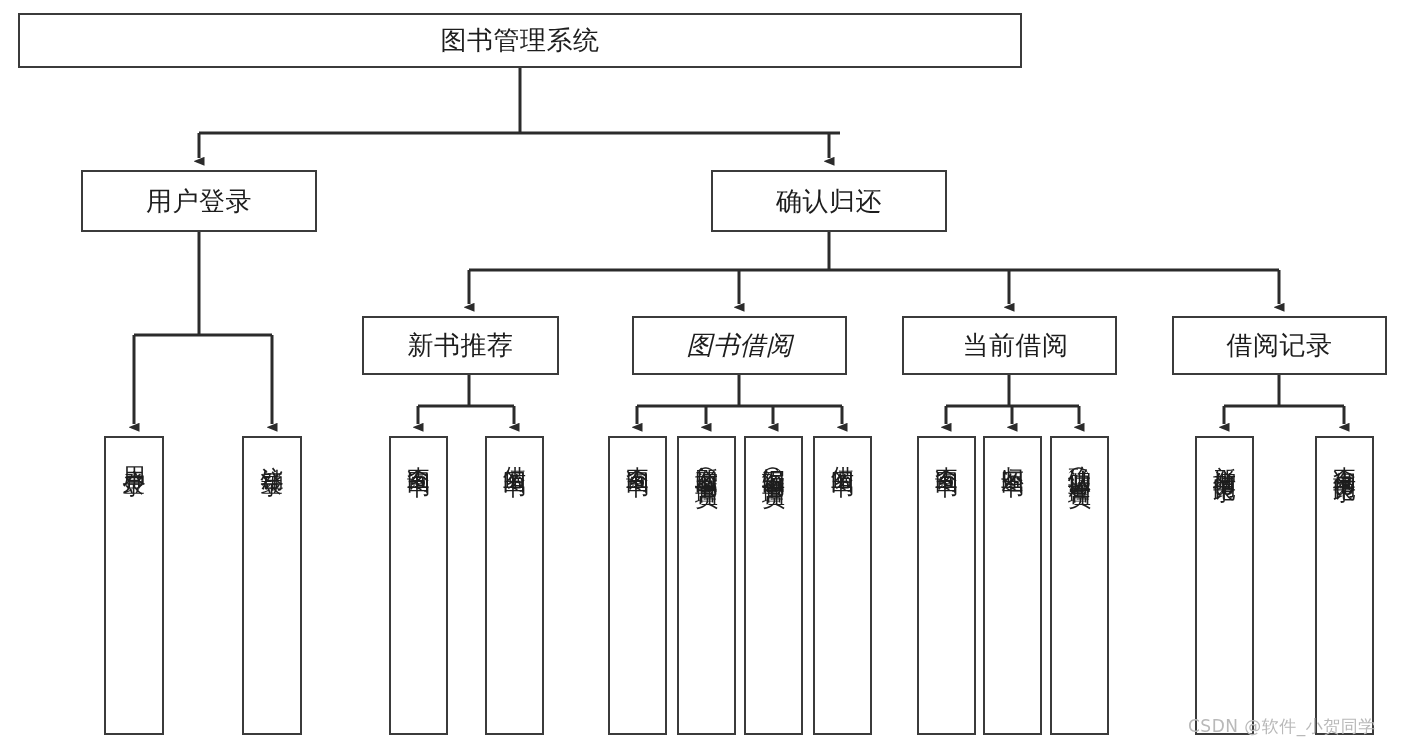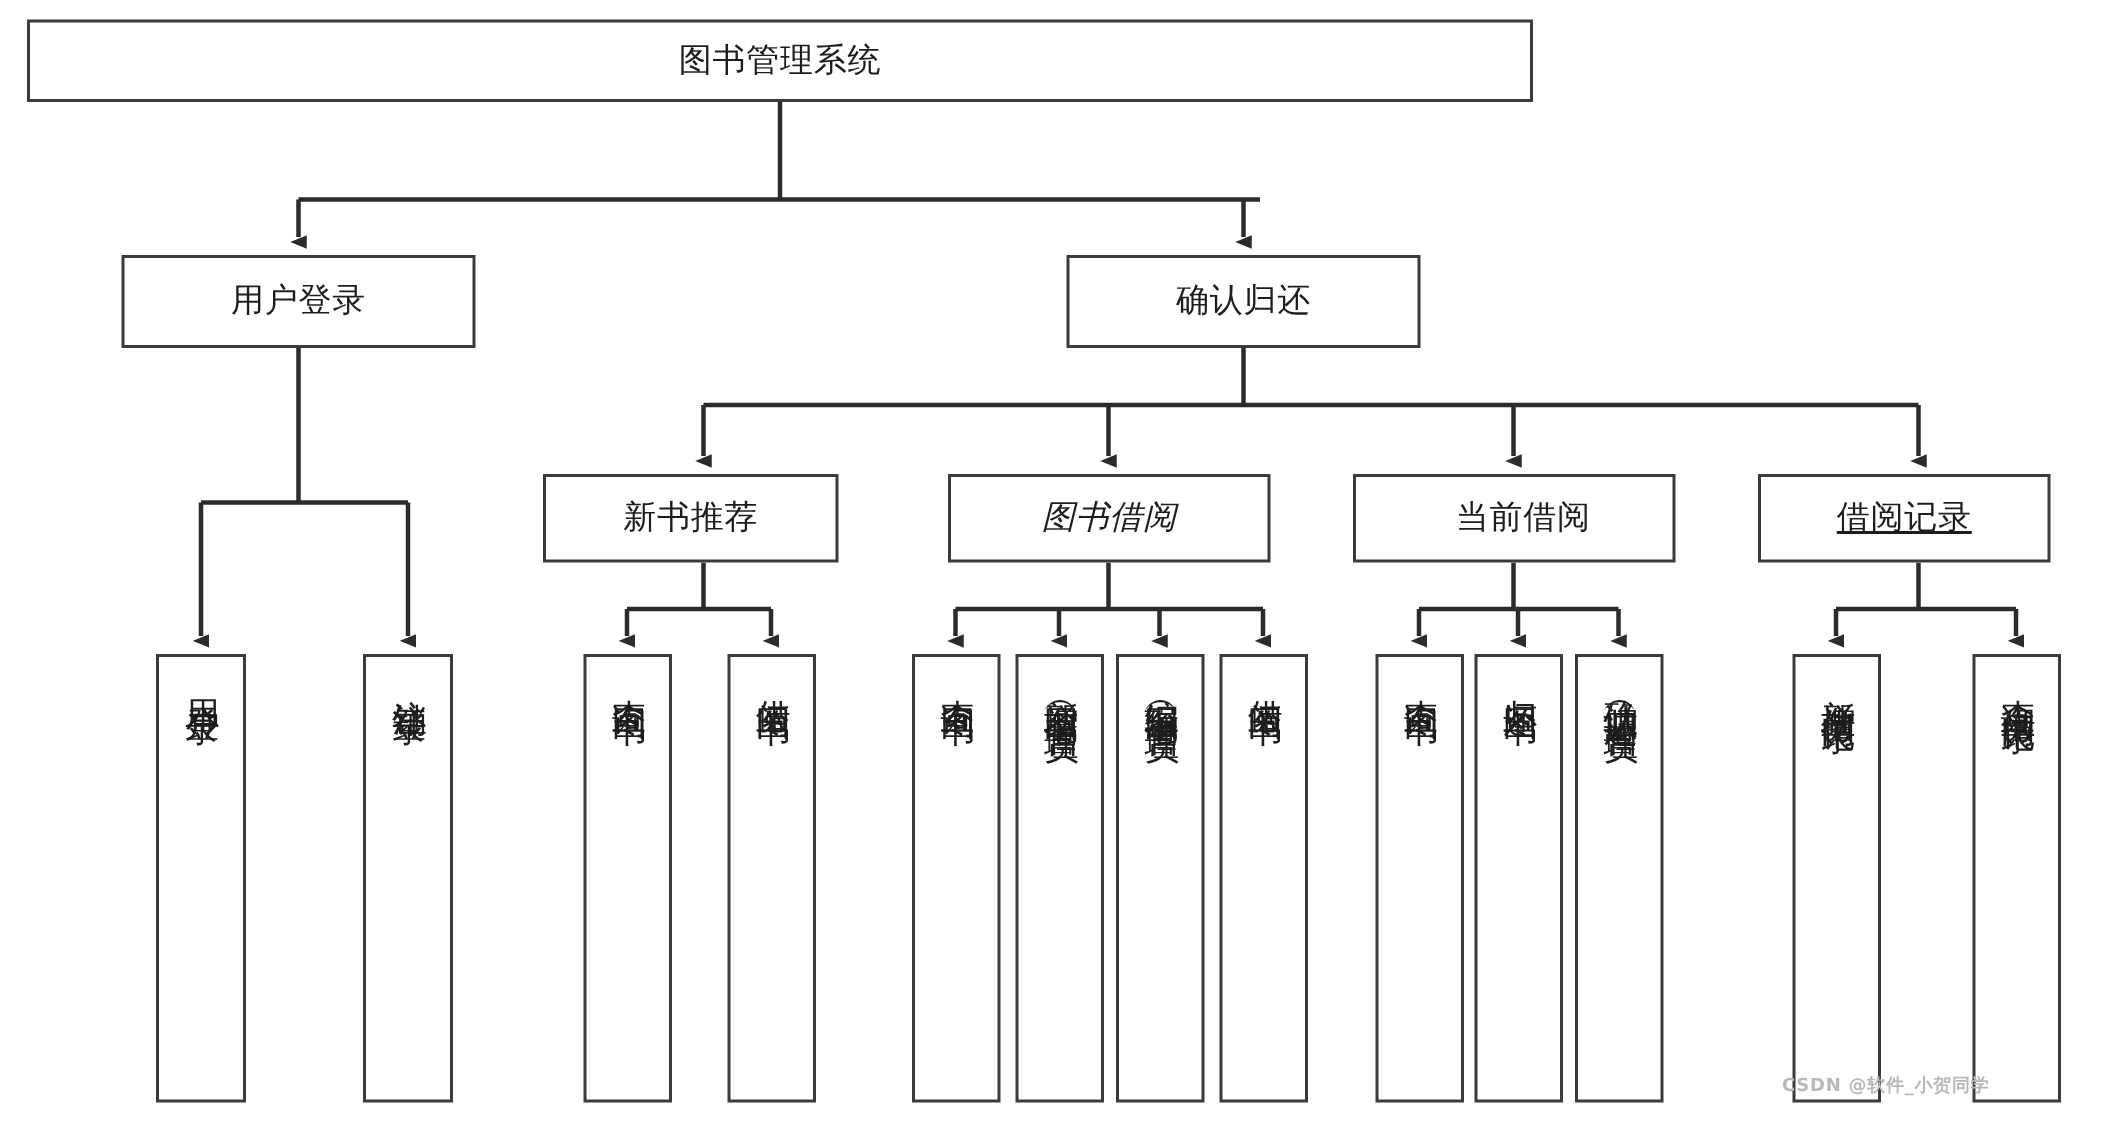--- a/index.html
+++ b/index.html
@@ -35,43 +35,42 @@
     justify-content: center;
     color: #1d1d1d;
   }
   .node .label {
     display: block;
     text-align: center;
     line-height: 1.08;
     letter-spacing: 0.5px;
   }
   .node.horiz .label {
-    font-size: 22px;
+    font-size: 26px;
     white-space: nowrap;
   }
   .node.vert {
     align-items: flex-start;
     padding-top: 10px;
   }
   .node.vert .label {
     writing-mode: vertical-rl;
     text-orientation: upright;
     font-size: 23px;
     line-height: 1.0;
     letter-spacing: 3px;
   }
   #watermark {
     position: absolute;
     left: 1188px;
     top: 715px;
-    font-size: 12px;
+    font-size: 17px;
     color: #b9b9b9;
     white-space: nowrap;
     letter-spacing: 0.5px;
-    font-weight: bold;
   }
 </style>
 </head>
 <body>
 
 <div id="stage">
 
   <svg id="wires" viewBox="0 0 1405 747" xmlns="http://www.w3.org/2000/svg">
     <defs>
       <marker id="arrow" markerWidth="9" markerHeight="11" refX="1.2" refY="5.5" orient="auto" markerUnits="userSpaceOnUse">
@@ -135,21 +134,21 @@
 
   <div class="node horiz" style="left:362px;top:316px;width:197px;height:59px;">
     <span class="label">新书推荐</span>
   </div>
   <div class="node horiz" style="left:632px;top:316px;width:215px;height:59px;font-style:italic;">
     <span class="label">图书借阅</span>
   </div>
   <div class="node horiz" style="left:902px;top:316px;width:215px;height:59px;padding-left:12px;">
     <span class="label">当前借阅</span>
   </div>
-  <div class="node horiz" style="left:1172px;top:316px;width:195px;height:59px;text-decoration:underline;">
+  <div class="node horiz" style="left:1172px;top:316px;width:215px;height:59px;">
     <span class="label">借阅记录</span>
   </div>
 
   <div class="node vert" style="left:104px;top:436px;width:60px;height:299px;">
     <span class="label">用户登录</span>
   </div>
   <div class="node vert" style="left:242px;top:436px;width:60px;height:299px;">
     <span class="label">注销登录</span>
   </div>
   <div class="node vert" style="left:389px;top:436px;width:59px;height:299px;">

